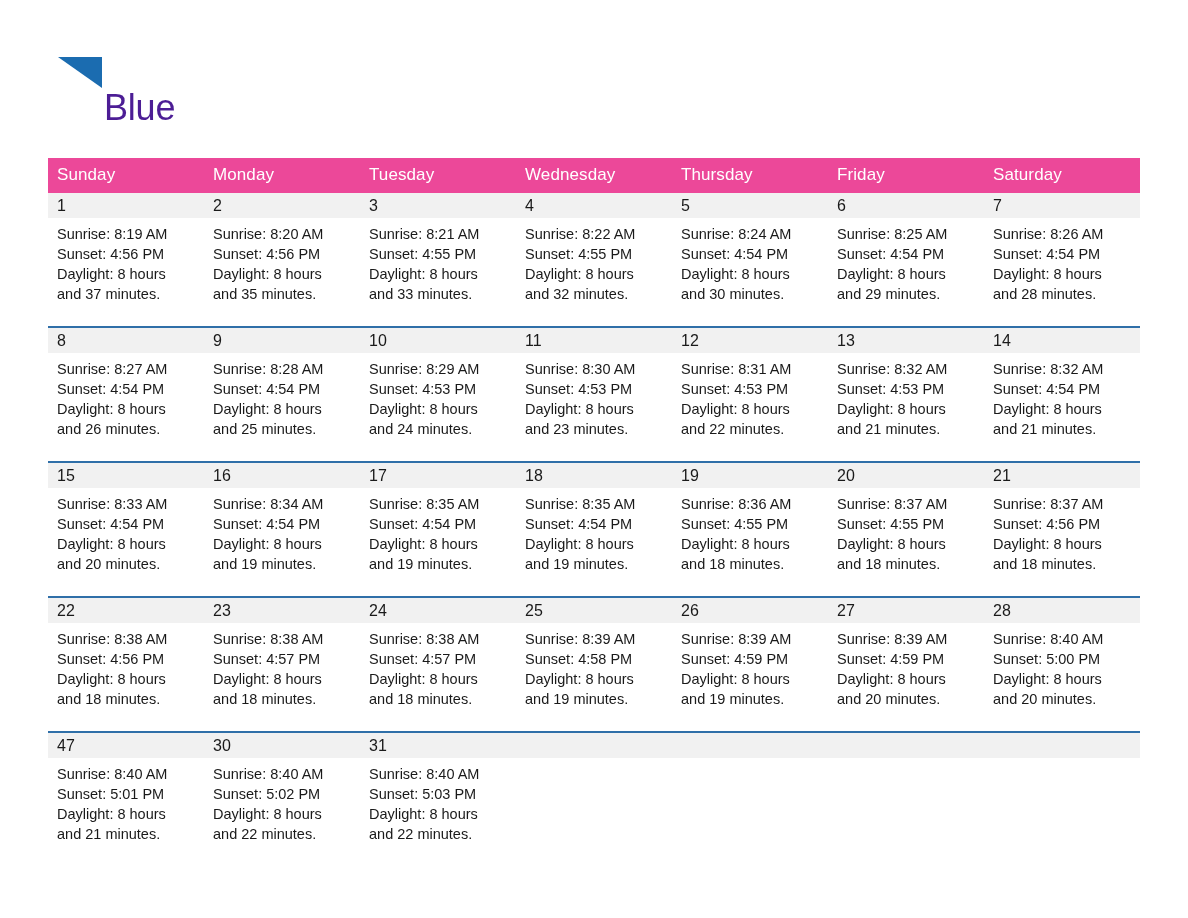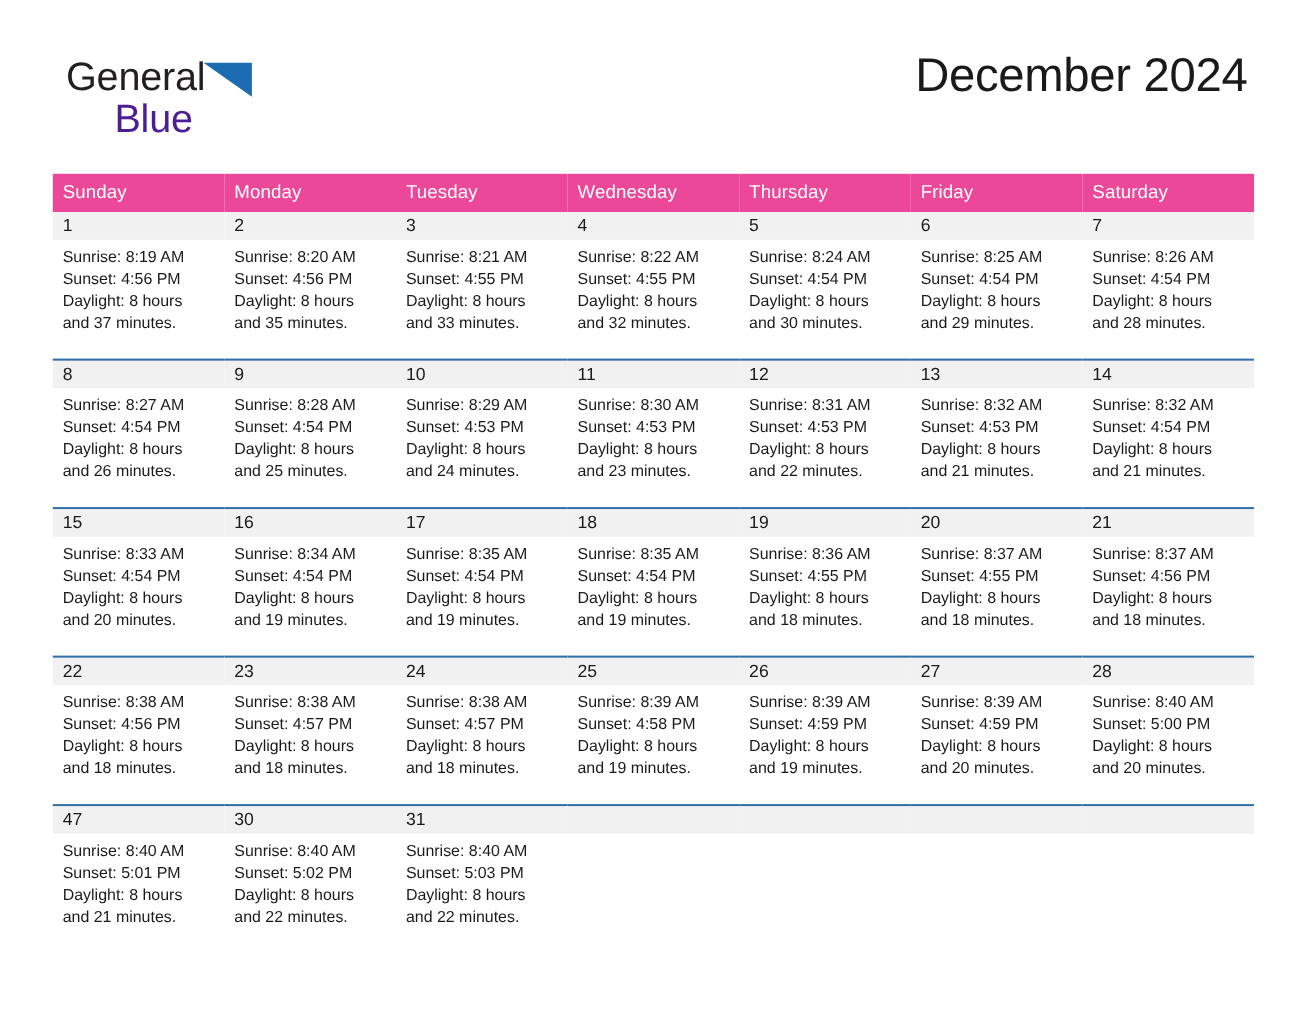--- a/index.html
+++ b/index.html
@@ -141,27 +141,26 @@
 </style>
 </head>
 <body>
 
 <div class="page">
 
   <div class="header">
 
     <div class="brand">
       <span class="brand-row1">
-        <span class="brand-general">General</span><span class="brand-tri"></span>
+        <span class="brand-tri"></span>
       </span>
       <span class="brand-row2">Blue</span>
     </div>
 
     <div class="title-block">
-      <div class="cal-title">December 2024</div>
     </div>
 
   </div>
 
   <table class="calendar">
     <colgroup>
       <col>
         <col>
         <col>
         <col>

